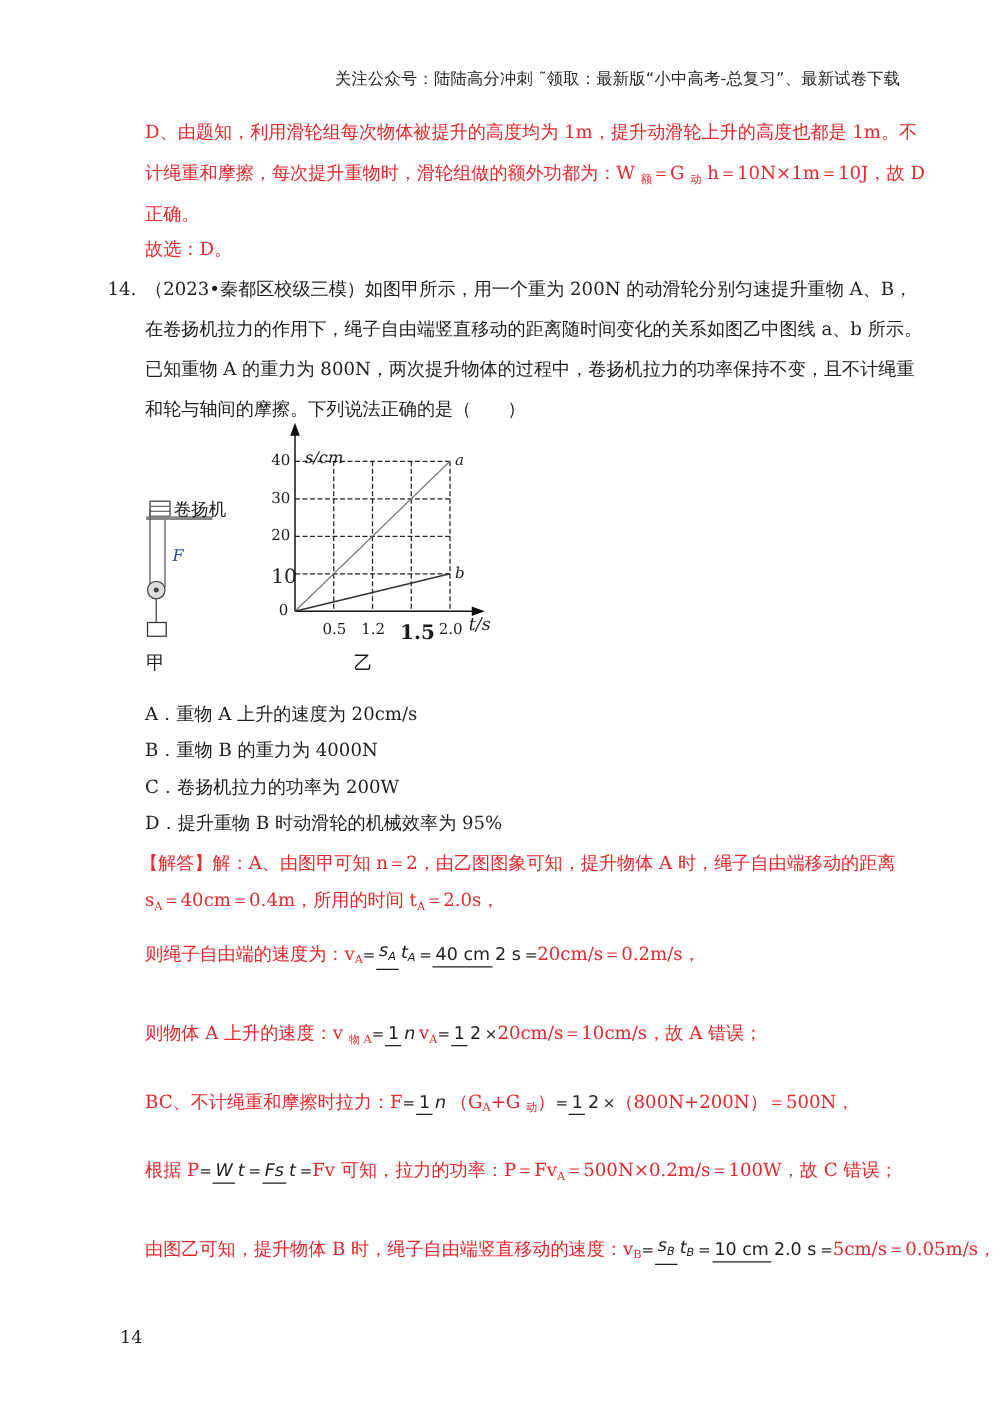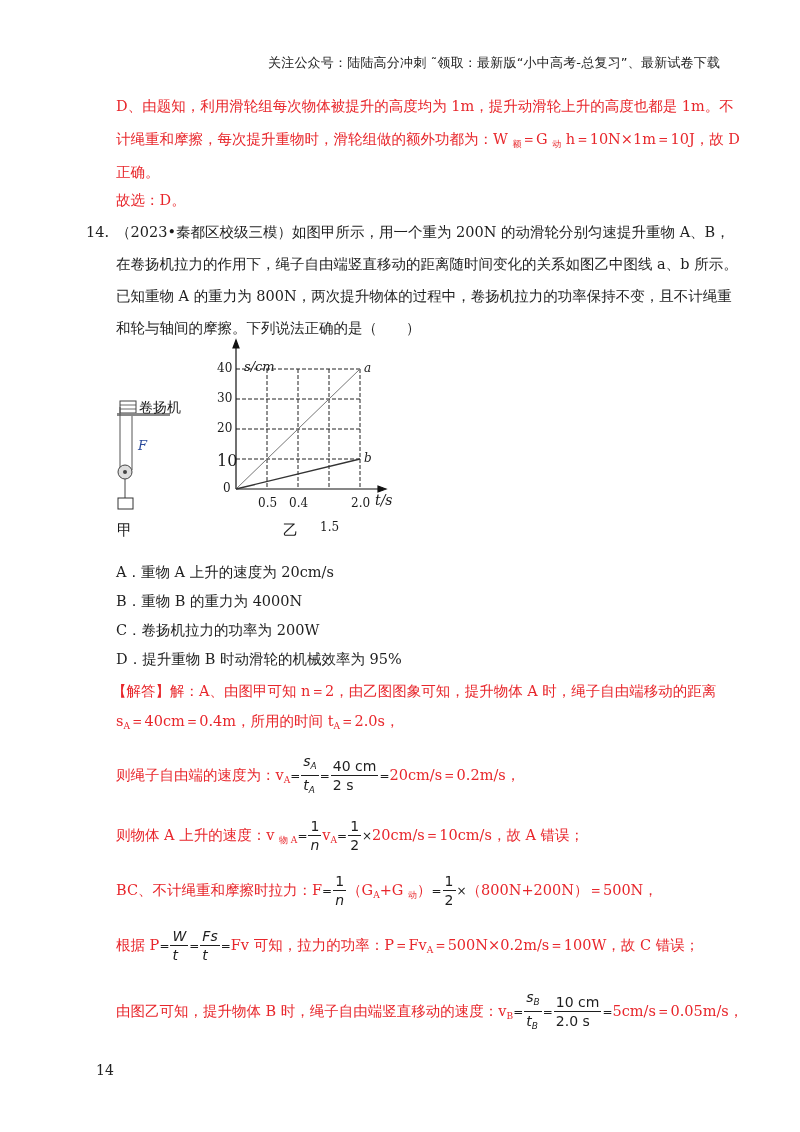--- a/index.html
+++ b/index.html
@@ -12,21 +12,21 @@
     position: absolute; top: 54px; left: 268px; width: 500px;
     font-family: "DejaVu Sans", sans-serif; font-size: 13px; color: #222;
     white-space: nowrap; letter-spacing: 0.2px;
   }
   .para { position: absolute; left: 116px; font-size: 14.5px; line-height: 20px; white-space: nowrap; }
   .red { color: #e8262b; }
   .black { color: #1e1e1e; }
   .q-num { position: absolute; left: 86px; }
   .sub { font-size: 9px; vertical-align: -3px; }
   .frac {
-    display: inline-flex; flex-direction: column; align-items: flex-start;
+    display: inline-flex; flex-direction: row; align-items: center;
     vertical-align: middle; margin: 0 1px; font-family: "DejaVu Sans", sans-serif;
     font-size: 14px; line-height: 18px; color: #1e1e1e;
   }
   .frac .num { border-bottom: 1px solid #1e1e1e; padding: 0 2px; font-style: italic; }
   .frac .den { padding: 0 2px; font-style: italic; }
   .frac .upright { font-style: normal; }
   .eq { font-family: "DejaVu Sans", sans-serif; font-size: 12px; color: #1e1e1e; }
   .fig { position: absolute; left: 0; top: 0; }
   .page-num { position: absolute; left: 96px; top: 1062px; font-size: 14px; color: #222; }
 </style>
@@ -92,22 +92,22 @@
   <line x1="236" y1="489" x2="360" y2="459" stroke="#333" stroke-width="1.4"></line>
 </svg>
 <div style="position:absolute; left:244px; top:359px; font-size:13px; font-style:italic;">s/cm</div>
 <div style="position:absolute; left:375px; top:492px; font-size:14px; font-style:italic;">t/s</div>
 <div style="position:absolute; left:223px; top:481px; font-size:12px;">0</div>
 <div style="position:absolute; left:217px; top:451px; font-size:16px;">10</div>
 <div style="position:absolute; left:217px; top:421px; font-size:12px;">20</div>
 <div style="position:absolute; left:217px; top:391px; font-size:12px;">30</div>
 <div style="position:absolute; left:217px; top:361px; font-size:12px;">40</div>
 <div style="position:absolute; left:258px; top:496px; font-size:12px;">0.5</div>
-<div style="position:absolute; left:289px; top:496px; font-size:12px;">0.4</div>
-<div style="position:absolute; left:320px; top:520px; font-size:12px;">1.5</div>
+<div style="position:absolute; left:289px; top:496px; font-size:12px;">1.2</div>
+<div style="position:absolute; left:320px; top:496px; font-size:16px;font-weight:bold;">1.5</div>
 <div style="position:absolute; left:351px; top:496px; font-size:12px;text-align:right;">2.0</div>
 <div style="position:absolute; left:364px; top:361px; font-size:12px; font-style:italic;">a</div>
 <div style="position:absolute; left:364px; top:451px; font-size:12px; font-style:italic;">b</div>
 <div style="position:absolute; left:283px; top:521px; font-family:'DejaVu Sans',sans-serif; font-size:15px;">乙</div>
 
 <div class="para black" style="top:562px;"><span>A．</span><span>重物 A 上升的速度为 20cm/s</span></div>
 <div class="para black" style="top:591px;"><span>B．</span><span>重物 B 的重力为 4000N</span></div>
 <div class="para black" style="top:620px;"><span>C．</span><span>卷扬机拉力的功率为 200W</span></div>
 <div class="para black" style="top:649px;"><span>D．</span><span>提升重物 B 时动滑轮的机械效率为 95%</span></div>
 

